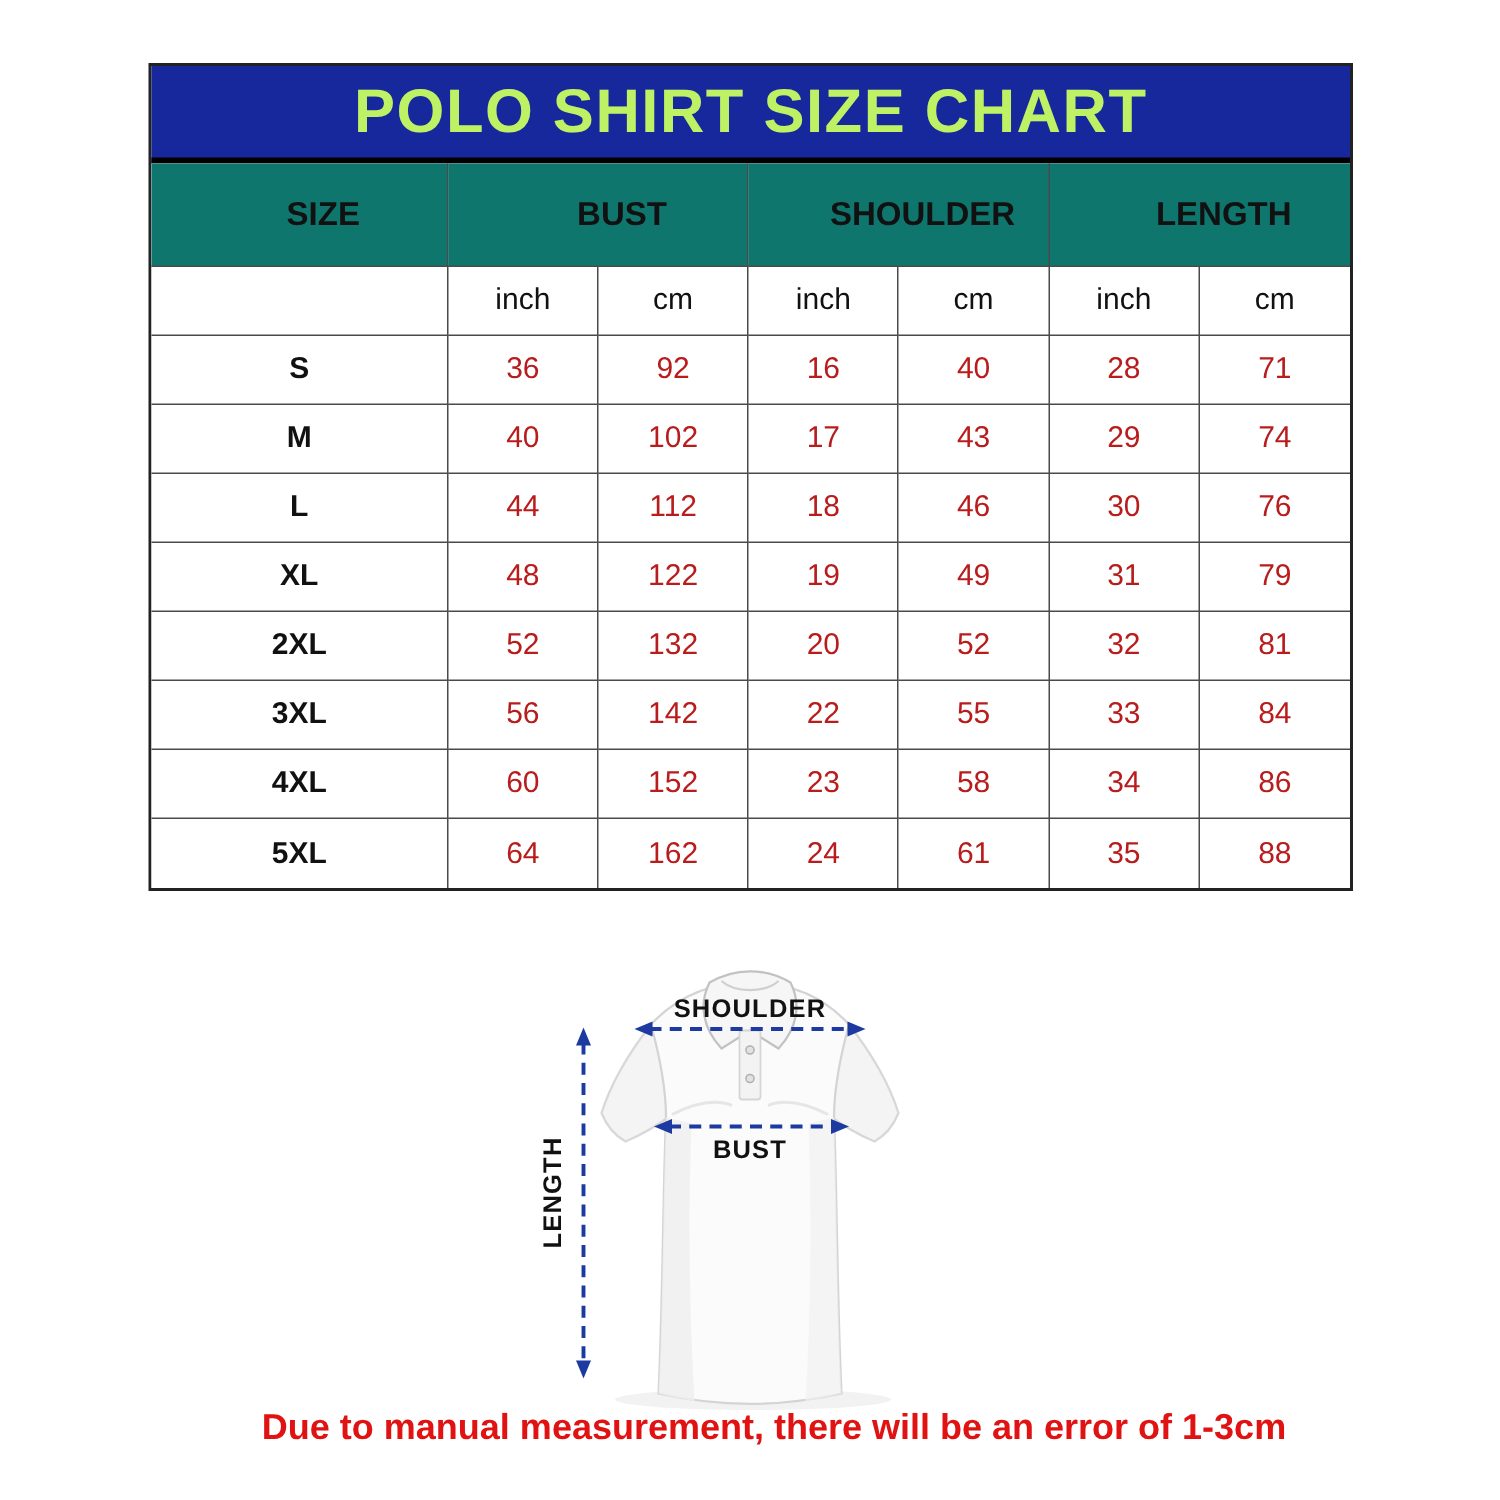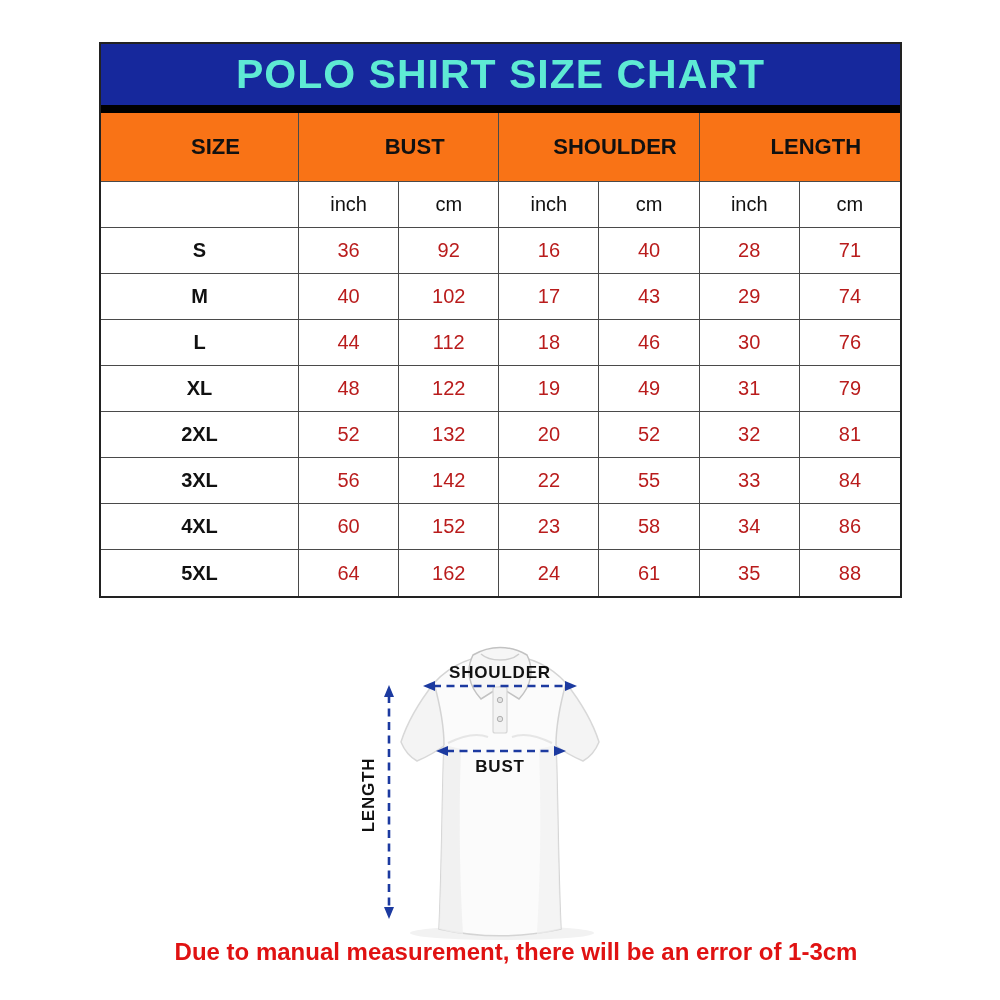--- a/index.html
+++ b/index.html
@@ -14,42 +14,42 @@
   
   .table-wrap {
     position: absolute; left: 99px; top: 42px; width: 803px;
     border: 2px solid #222222;
     box-sizing: border-box;
     background: #ffffff;
   }
   .banner {
     height: 61px;
     background: #16289c;
-    color: #5eead4;
+    color: #bef264;
     display: flex; align-items: center; justify-content: center;
     font-size: 41px; font-weight: bold; letter-spacing: 1px;
-    border-bottom: 8px solid #000000;
+    border-bottom: 4px solid #000000;
   }
   .grid {
     display: grid;
     grid-template-columns: 198px repeat(6, 1fr);
     background: #ffffff;
   }
   .cell {
     display: flex; align-items: center; justify-content: center;
     border-right: 1px solid #4a4a4a;
     border-bottom: 1px solid #4a4a4a;
     color: #111111;
     box-sizing: border-box;
   }
   .cell:nth-child(7n+4) { border-right: none; }
   .grid > .cell:nth-last-child(-n+7) { border-bottom: none; }
   .ghead {
     height: 69px;
-    background: #f97316;
+    background: #0f766e;
     font-weight: bold; font-size: 22px; padding-left: 32px;
   }
   .span2 { grid-column: span 2; }
   .unit { height: 46px; font-weight: normal; font-size: 20px; }
   .rowlabel { height: 46px; font-weight: bold; font-size: 20px; }
   .val { height: 46px; font-weight: normal; font-size: 20px; color: #b91c1c; text-align: center; }
 
   
   .shirt-svg { position: absolute; left: 330px; top: 643px; }
   .diag-label {

